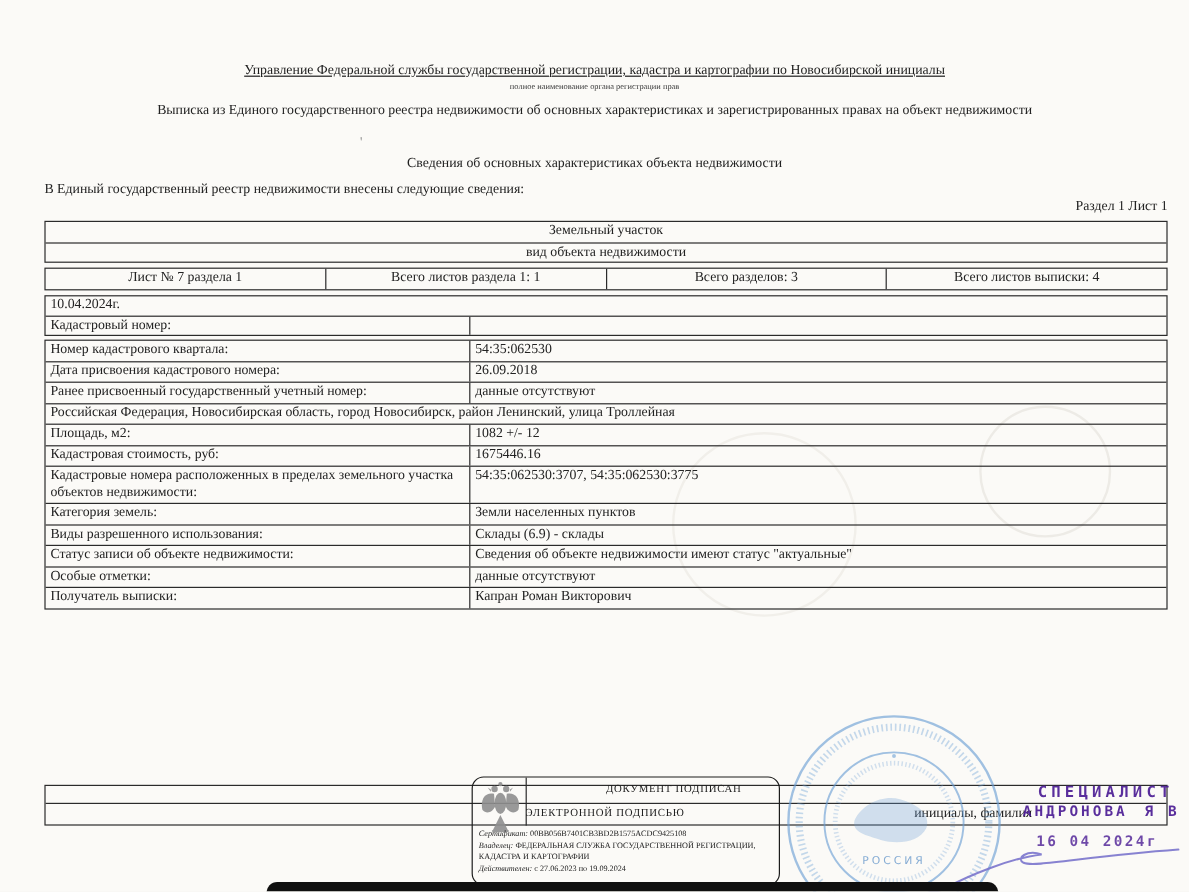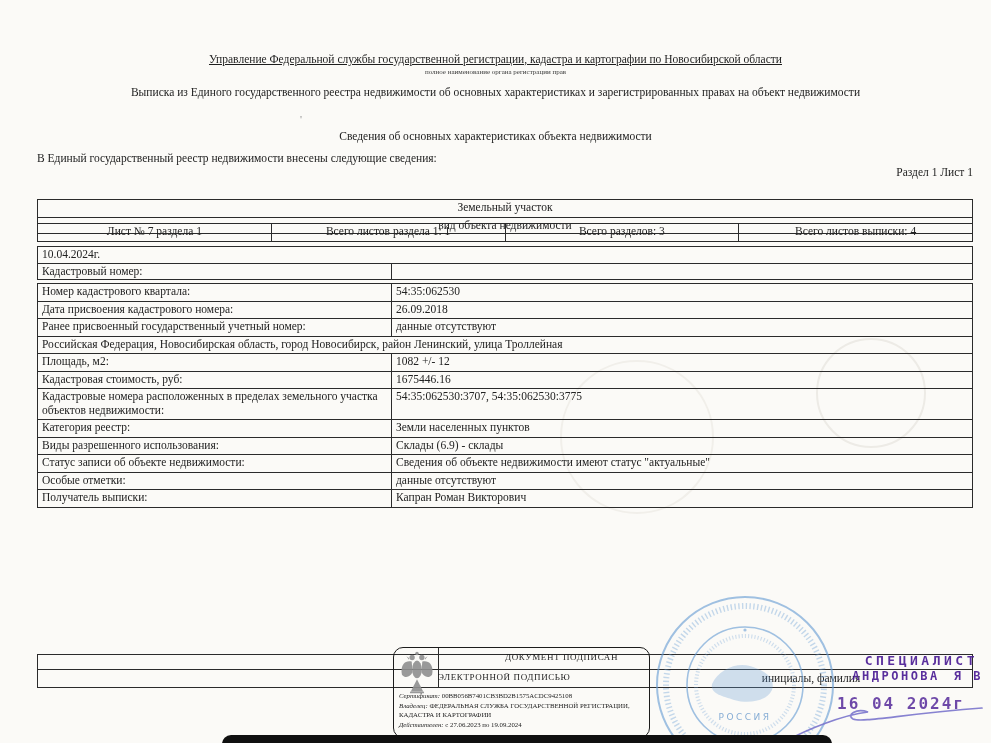--- a/index.html
+++ b/index.html
@@ -40,46 +40,46 @@
   .stamp-title2{position:absolute;left:44px;right:0;top:24px;text-align:left;font-size:9px;letter-spacing:.6px;color:#1e1e1e;}
   .stamp-certs{position:absolute;left:5px;right:3px;top:43px;font-size:6.8px;line-height:9.6px;color:#222;}
   .stamp-certs .lbl{font-style:italic;}
   
   .seal{position:absolute;left:652px;top:592px;width:186px;height:186px;z-index:4;opacity:.85;}
   .blue-stamp{font-family:"DejaVu Sans Mono","Liberation Mono",monospace;font-weight:bold;
               color:#4c1d95;z-index:6;position:absolute;opacity:.92;}
   .bs-role{top:653px;right:13px;font-size:13px;letter-spacing:3.5px;}
   .bs-name{top:669px;right:8px;font-size:12px;letter-spacing:2.5px;}
   .bs-name .init{margin-left:14px;}
-  .bs-date{top:694px;right:26px;font-size:16px;letter-spacing:2px;opacity:.8;}
+  .bs-date{top:694px;right:26px;font-size:12px;letter-spacing:2px;opacity:.8;}
   .signature-svg{position:absolute;left:772px;top:700px;width:218px;height:43px;z-index:6;}
   
   .black-bar{position:absolute;left:222px;top:735px;width:610px;height:14px;background:#101010;
              border-radius:9px 9px 0 0;z-index:8;}
   .wm-circle{position:absolute;border-radius:50%;z-index:0;}
   .wm1{left:816px;top:338px;width:106px;height:106px;border:2px solid #edebe6;}
   .wm2{left:560px;top:360px;width:150px;height:150px;border:2px solid #f1efea;}
 </style>
 </head>
 <body>
 
 <div class="page">
 
   <div class="wm-circle wm1"></div>
   <div class="wm-circle wm2"></div>
 
-  <div class="authority">Управление Федеральной службы государственной регистрации, кадастра и картографии по Новосибирской области</div>
+  <div class="authority">Управление Федеральной службы государственной регистрации, кадастра и картографии по Новосибирской инициалы</div>
   <div class="authority-note">полное наименование органа регистрации прав</div>
   <div class="doc-title">Выписка из Единого государственного реестра недвижимости об основных характеристиках и зарегистрированных правах на объект недвижимости</div>
   <div class="speck">'</div>
   <div class="section-title">Сведения об основных характеристиках объекта недвижимости</div>
   <div class="intro">В Единый государственный реестр недвижимости внесены следующие сведения:</div>
   <div class="section-sheet">Раздел 1 Лист 1</div>
 
-  <div class="tbl" style="top:184px;margin-top:15px;">
+  <div class="tbl" style="top:184px;">
     <div class="trow" style="height:17px;">
       <div class="cell center">Земельный участок</div>
     </div>
     <div class="trow" style="height:16px;">
       <div class="cell center">вид объекта недвижимости</div>
     </div>
   </div>
 
   <div class="tbl" style="top:223px;">
     <div class="trow cols4" style="height:17px;">
@@ -121,21 +121,21 @@
     </div>
     <div class="trow">
       <div class="cell label">Кадастровая стоимость, руб:</div>
       <div class="cell value">1675446.16</div>
     </div>
     <div class="trow">
       <div class="cell label">Кадастровые номера расположенных в пределах земельного участка объектов недвижимости:</div>
       <div class="cell value">54:35:062530:3707, 54:35:062530:3775</div>
     </div>
     <div class="trow">
-      <div class="cell label">Категория реестр:</div>
+      <div class="cell label">Категория земель:</div>
       <div class="cell value">Земли населенных пунктов</div>
     </div>
     <div class="trow">
       <div class="cell label">Виды разрешенного использования:</div>
       <div class="cell value">Склады (6.9) - склады</div>
     </div>
     <div class="trow">
       <div class="cell label">Статус записи об объекте недвижимости:</div>
       <div class="cell value">Сведения об объекте недвижимости имеют статус "актуальные"</div>
     </div>

